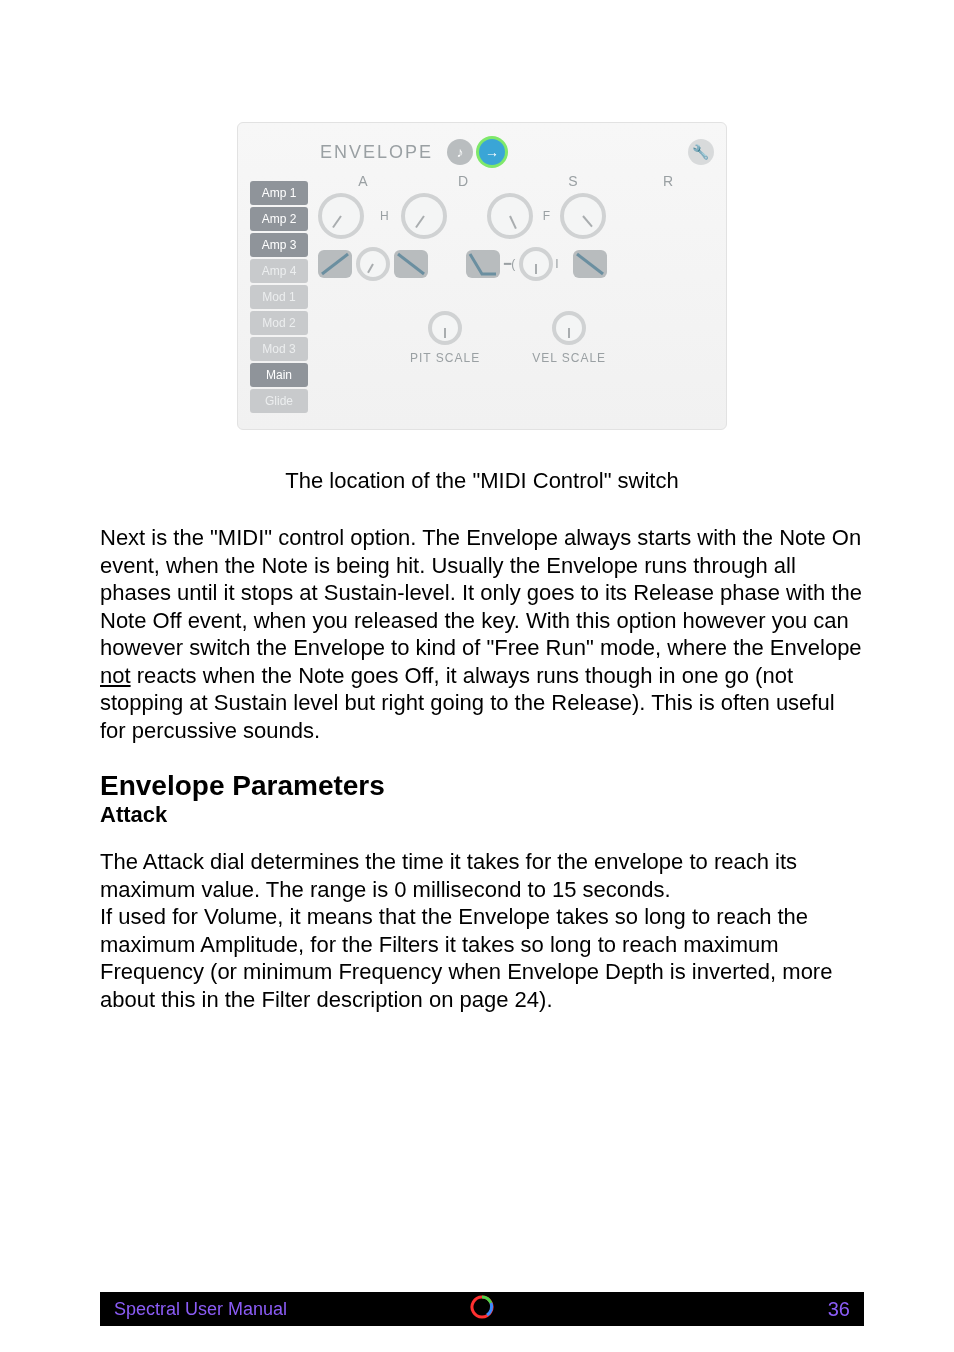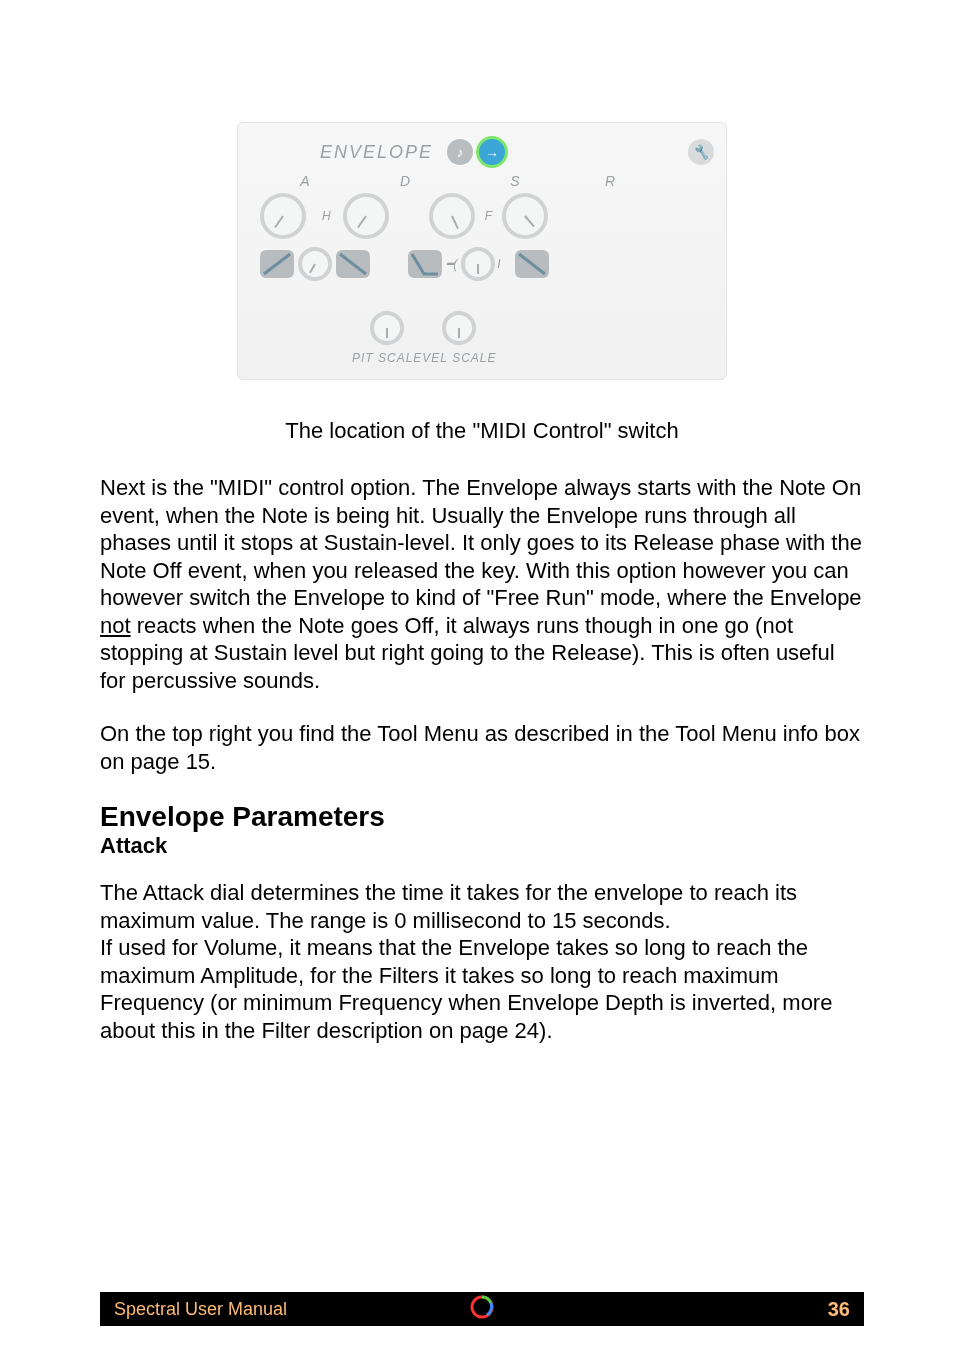--- a/index.html
+++ b/index.html
@@ -1,21 +1,21 @@
 <!DOCTYPE html>
 <html><head>
 <meta charset="utf-8">
 <style>
   * { margin: 0; padding: 0; box-sizing: border-box; }
   html, body { width: 954px; height: 1352px; background: #fff; font-family: Arial, Helvetica, sans-serif; color: #000; }
   .page { padding: 80px 90px 0 100px; }
   .body-text { font-size: 22px; line-height: 1.25; }
   .sup { font-size: 13px; vertical-align: super; }
   .underline { text-decoration: underline; }
-  .figure { display: flex; justify-content: center; margin: 42px 0 38px; font-style: italic; }
+  .figure { display: flex; justify-content: center; margin: 42px 0 38px; }
   .env-panel { width: 490px; background: linear-gradient(#f7f7f7,#f1f1f1); border: 1px solid #e2e2e2; border-radius: 6px; padding: 8px 12px 14px 12px; position: relative; }
   .env-header { display: flex; align-items: center; height: 42px; }
   .env-title { color: #9aa0a3; letter-spacing: 2px; font-size: 18px; margin-left: 70px; margin-right: 14px; }
   .hdr-icons { display: flex; align-items: center; gap: 6px; }
   .hdr-icon { width: 26px; height: 26px; border-radius: 50%; display: flex; align-items: center; justify-content: center; font-size: 14px; color: #fff; }
   .hdr-icon.grey { background: #b9bdbf; }
   .hdr-icon.on { background: #3aa5d6; box-shadow: 0 0 0 3px #7fe86a; }
   .hdr-wrench { margin-left: auto; width: 26px; height: 26px; border-radius: 50%; background: #d8dadb; display:flex; align-items:center; justify-content:center; color:#fff; font-size:14px; }
   .env-body { display: flex; }
   .tabs { display: flex; flex-direction: column; gap: 0; margin-top: 8px; }
@@ -31,32 +31,32 @@
   .lR { width: 80px; }
   .row1 { display:flex; align-items:center; margin-top:4px; }
   .dial { width: 46px; height: 46px; border-radius: 50%; border: 4px solid #d0d2d3; background:#f4f5f5; position:relative; }
   .dial .tick { position:absolute; left:50%; top:50%; width:2px; height:14px; background:#a9adaf; transform-origin: 50% 0%; }
   .dial-sm { width:34px; height:34px; border:4px solid #d0d2d3; border-radius:50%; background:#f4f5f5; position:relative; }
   .dial-sm .tick { position:absolute; left:50%; top:50%; width:2px; height:10px; background:#a9adaf; transform-origin:50% 0%; }
   .mini-label { color:#9aa0a3; font-size:12px; margin: 0 4px; }
   .row2 { display:flex; align-items:center; margin-top:8px; gap:4px; }
   .shape { width:34px; height:28px; border-radius:6px; background:#b8bcbe; position:relative; }
   .shape svg { position:absolute; inset:0; }
-  .row3 { display:flex; align-items:center; margin-top:30px; padding-left:92px;}
+  .row3 { display:flex; align-items:center; margin-top:30px; gap:52px; padding-left:92px;}
   .bot-col { display:flex; flex-direction:column; align-items:center; gap:6px; }
   .bot-label { color:#9aa0a3; font-size:12px; letter-spacing:1px; }
   .caption { text-align: center; font-size: 22px; margin-bottom: 30px; }
   .para { font-size:22px; line-height:1.25; margin-bottom: 26px; }
   .h2 { font-size: 28px; margin-top: 18px; }
   .h3 { font-size: 22px; margin-bottom: 20px; }
   .footer { position: absolute; left:0; bottom: 26px; width: 954px; padding: 0 90px 0 100px; }
-  .footer-bar { background:#000; color:#fdba74; height:34px; display:flex; align-items:center; padding: 0 14px; position:relative; }
+  .footer-bar { background:#000; color:#8b5cf6; height:34px; display:flex; align-items:center; padding: 0 14px; position:relative; }
   .footer-title { font-size:18px; }
   .footer-logo { position:absolute; left:50%; transform:translateX(-50%); }
-  .footer-page { margin-left:auto; font-weight:bold; font-size:20px; }
+  .footer-page { margin-left:auto; font-weight:normal; font-size:20px; }
   .page-wrap { position: relative; width:954px; height:1352px; }
 </style>
 </head>
 <body>
 
 <div class="page-wrap">
 <div class="page">
 
 
   <div class="figure">
@@ -70,20 +70,31 @@
           <div class="hdr-icon on">
                 <span>→</span>
               </div>
         </div>
         <div class="hdr-wrench">
               <span>🔧</span>
             </div>
       </div>
 
       <div class="env-body">
+        <div class="tabs">
+          <div class="tab active">Amp 1</div>
+          <div class="tab active">Amp 2</div>
+          <div class="tab active">Amp 3</div>
+          <div class="tab dim">Amp 4</div>
+          <div class="tab dim">Mod 1</div>
+          <div class="tab dim">Mod 2</div>
+          <div class="tab dim">Mod 3</div>
+          <div class="tab active">Main</div>
+          <div class="tab dim">Glide</div>
+        </div>
 
         <div class="dials-area">
           <div class="adsr-letters">
             <span class="lA">A</span>
             <span class="lD">D</span>
             <span class="lS">S</span>
             <span class="lR">R</span>
           </div>
 
           <div class="row1">
@@ -154,21 +165,20 @@
       </div>
     </div>
   </div>
 
   <p class="caption">The location of the "MIDI Control" switch</p>
 
   <p class="para">
     <span>Next is the "MIDI" control option. The Envelope always starts with the Note On event, when the Note is being hit. Usually the Envelope runs through all phases until it stops at Sustain-level. It only goes to its Release phase with the Note Off event, when you released the key. With this option however you can however switch the Envelope to kind of "Free Run" mode, where the Envelope </span><span class="underline">not</span><span> reacts when the Note goes Off, it always runs though in one go (not stopping at Sustain level but right going to the Release). This is often useful for percussive sounds.</span>
   </p>
 
-  <p class="para">On the top right you find the Tool Menu as described in the Tool Menu info box on page 15.</p>
 
   <h2 class="h2">Envelope Parameters</h2>
   <h3 class="h3">Attack</h3>
   <p class="para" style="white-space:pre-line;">The Attack dial determines the time it takes for the envelope to reach its maximum value. The range is 0 millisecond to 15 seconds.
 If used for Volume, it means that the Envelope takes so long to reach the maximum Amplitude, for the Filters it takes so long to reach maximum Frequency (or minimum Frequency when Envelope Depth is inverted, more about this in the Filter description on page 24).</p>
 
 </div>
 
 <div class="footer">
   <div class="footer-bar">

